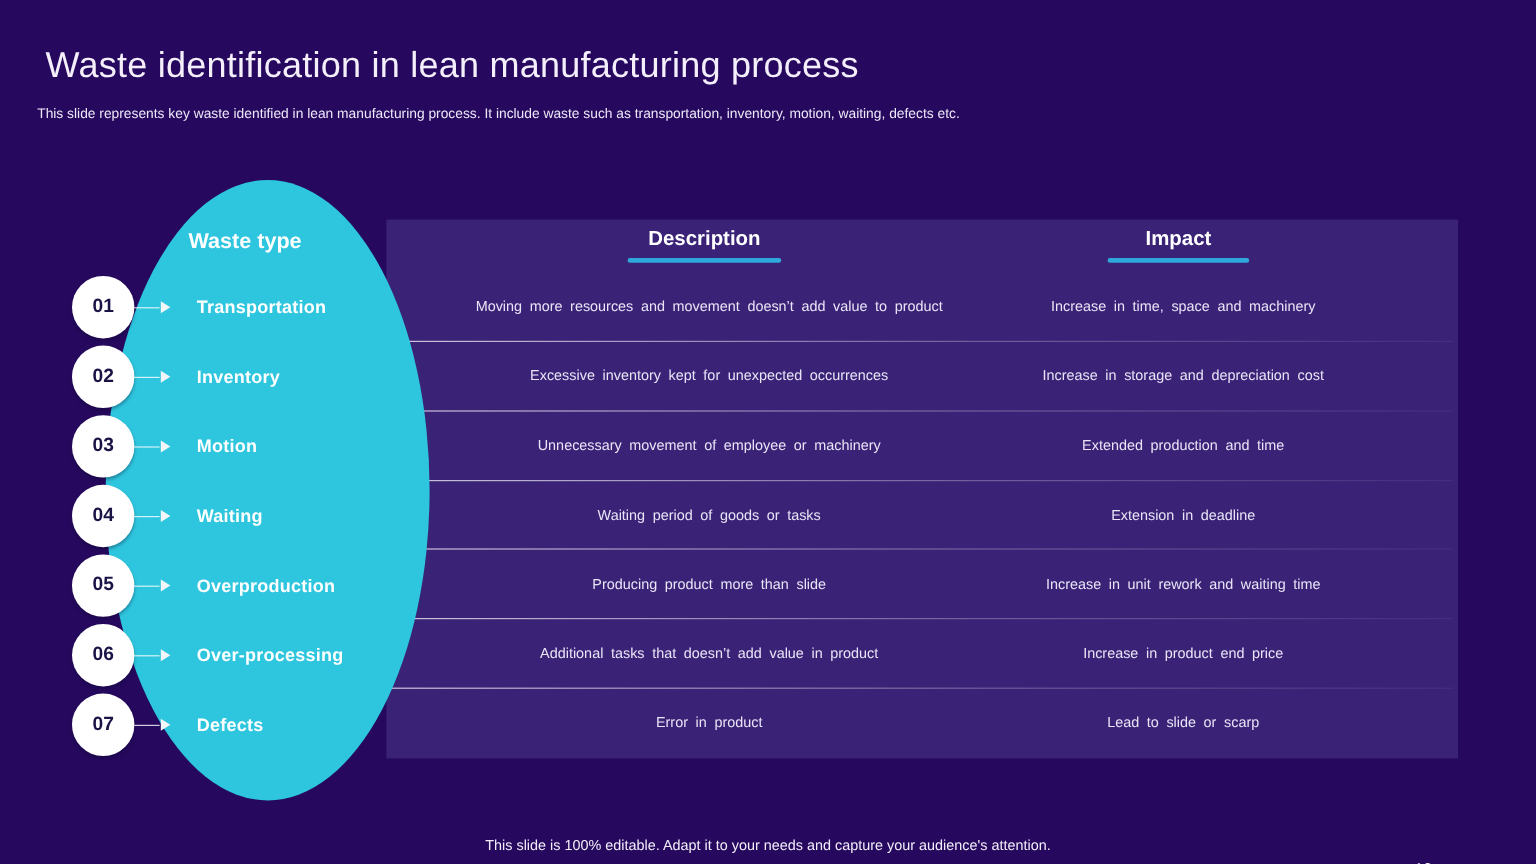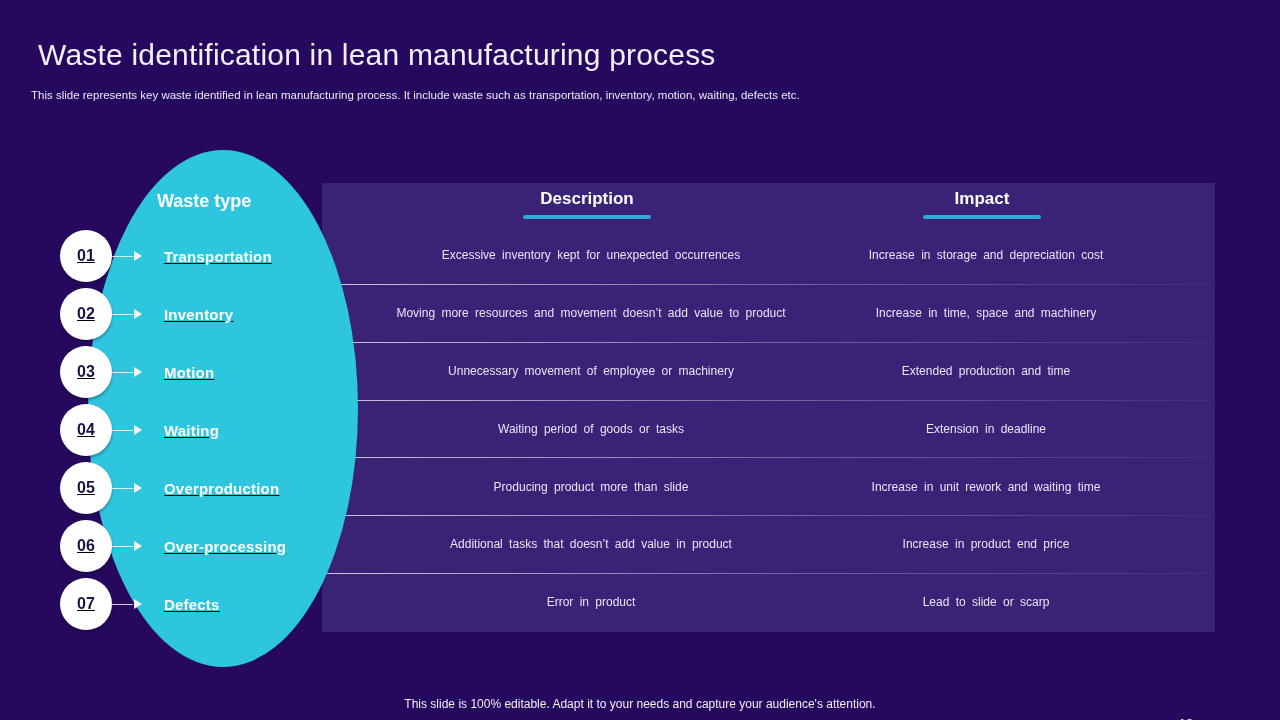--- a/index.html
+++ b/index.html
@@ -72,21 +72,20 @@
     position:absolute;left:157px;top:191px;width:160px;
     color:#FFFFFF;font-size:18px;font-weight:700;
     z-index:3;
   }
 
   
   .waste-item{
     position:absolute;left:60px;height:52px;width:260px;
     display:flex;align-items:center;
     z-index:3;
-    text-decoration:underline;
   }
   .num-circle{
     width:52px;height:52px;border-radius:50%;
     background:#FFFFFF;
     box-shadow:0 2px 3px rgba(10,5,40,.35);
     display:flex;align-items:center;justify-content:center;
     flex:0 0 52px;
   }
   .num-text{color:#1A1446;font-size:16px;font-weight:700;}
   .connector{
@@ -130,30 +129,30 @@
         <span class="col-title">Description</span>
         <div class="head-underline u-desc"></div>
       </div>
       <div class="col-imp head-cell">
         <span class="col-title">Impact</span>
         <div class="head-underline u-imp"></div>
       </div>
     </div>
 
     <div class="t-row">
+      <div class="col-desc cell-text">Moving more resources and movement doesn’t add value to product</div>
+      <div class="col-imp cell-text">Increase in time, space and machinery</div>
+      <div class="row-separator"></div>
+    </div>
+    <div class="t-row">
       <div class="col-desc cell-text">Excessive inventory kept for unexpected occurrences</div>
       <div class="col-imp cell-text">Increase in storage and depreciation cost</div>
       <div class="row-separator"></div>
     </div>
     <div class="t-row">
-      <div class="col-desc cell-text">Moving more resources and movement doesn’t add value to product</div>
-      <div class="col-imp cell-text">Increase in time, space and machinery</div>
-      <div class="row-separator"></div>
-    </div>
-    <div class="t-row">
       <div class="col-desc cell-text">Unnecessary movement of employee or machinery</div>
       <div class="col-imp cell-text">Extended production and time</div>
       <div class="row-separator"></div>
     </div>
     <div class="t-row">
       <div class="col-desc cell-text">Waiting period of goods or tasks</div>
       <div class="col-imp cell-text">Extension in deadline</div>
       <div class="row-separator"></div>
     </div>
     <div class="t-row">

